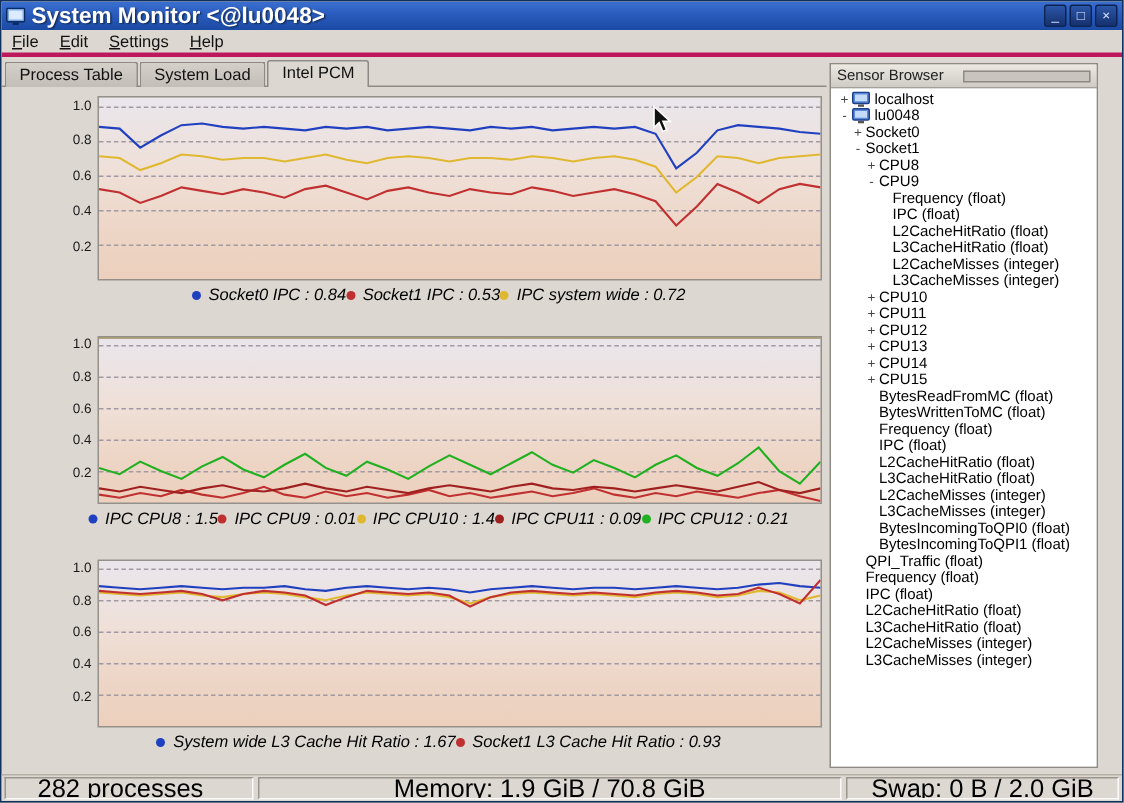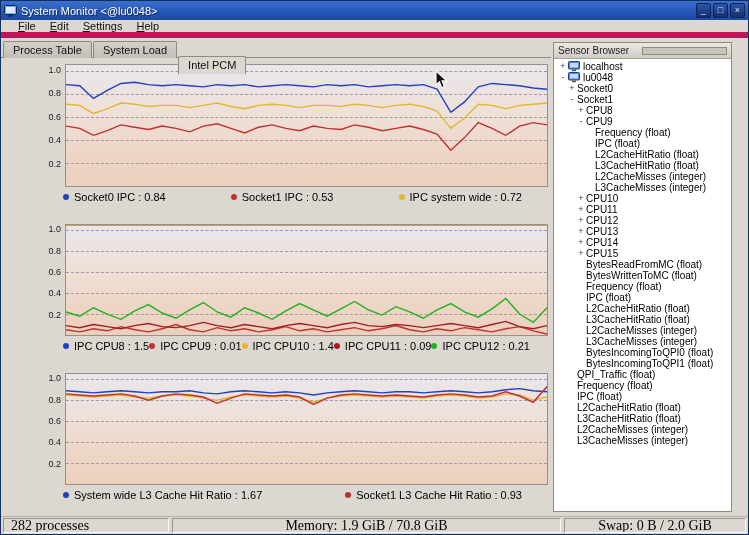--- a/index.html
+++ b/index.html
@@ -9,77 +9,77 @@
     border:1px solid #10305f; background:#dcd8d1;
     display:flex; flex-direction:column;
   }
   
   .titlebar {
     height:19px; flex:0 0 19px; display:flex; align-items:center;
     background:linear-gradient(180deg,#3a6fd0 0%, #2a5cbd 45%, #1b4aa4 100%);
     padding:0 3px; color:#fff;
   }
   .app-icon { display:inline-flex; margin-right:4px; }
-  .title { font-size:11px; font-weight:normal; text-shadow:1px 1px 1px rgba(0,0,0,.5); flex:1; white-space:nowrap; }
+  .title { font-size:15px; font-weight:bold; text-shadow:1px 1px 1px rgba(0,0,0,.5); flex:1; white-space:nowrap; }
   .tb-buttons { display:flex; }
   .tb-btn {
     width:15px; height:15px; margin-left:2px; border-radius:2px;
     background:linear-gradient(#2c56a9,#15306d); border:1px solid #0c2250;
     color:#d7e4ff; font-size:9px; line-height:1;
     display:flex; align-items:center; justify-content:center; cursor:default;
   }
   
   .menubar {
     height:18px; flex:0 0 18px; display:flex; align-items:center;
-    background:#dcd8d1; border-bottom:6px solid #be185d; padding-left:10px;
+    background:#dcd8d1; border-bottom:3px solid #be185d; padding-left:0;
   }
   .menu-item { display:inline-block; font-size:11px; color:#111; padding:1px 7px; }
   .menu-item::first-letter { text-decoration:underline; }
   
   .main { flex:1; display:flex; min-height:0; }
   .left { flex:1; min-width:0; display:flex; flex-direction:column; }
   
   .tabbar { height:20px; flex:0 0 20px; display:flex; align-items:flex-end; padding-left:2px; border-bottom:1px solid #8f8b84; }
   .tab {
     font-size:11px; color:#111; padding:2px 9px 2px 9px; margin-right:1px;
     background:linear-gradient(#d4d0c9,#c3bfb8); border:1px solid #8f8b84; border-bottom:none;
     border-radius:2px 2px 0 0; position:relative; top:1px;
   }
-  .tab.active { background:#dcd8d1; padding-bottom:3px; top:17px; z-index:2; }
+  .tab.active { background:#dcd8d1; padding-bottom:3px; top:1px; z-index:2; }
   
   .charts { flex:1; padding:6px 3px 0 37px; overflow:hidden; }
   .chart-group { margin-bottom:21px; }
   .chart-row { display:flex;text-align:center; }
   .yaxis { flex:0 0 27px; position:relative; }
   .ytick { position:absolute; right:4px; transform:translateY(-50%); font-size:9px; color:#1a1a1a; }
   .plot {
     flex:1; position:relative; border:1px solid #95918a;
     background:linear-gradient(180deg,#e9e6ec 0%, #efe0d8 40%, #edd5c5 75%, #ecd0bd 100%);
   }
   .gridline { position:absolute; left:0; right:0; height:0; border-top:1px dashed #a29aa2; }
   .plot svg { position:absolute; inset:0; width:100%; height:100%; display:block; }
-  .legend { display:flex; justify-content:space-between; padding:4px 26px 0 25px; }
+  .legend { display:flex; justify-content:center; padding:4px 26px 0 25px;font-style:italic; }
   .legend-item { display:inline-flex; align-items:center; white-space:nowrap; }
   .dot { width:6px; height:6px; border-radius:50%; margin-right:5px; flex:0 0 6px; }
   .legend-item span:last-child { font-size:11px; color:#000; }
   
   .right { flex:0 0 197px; padding:4px 16px 4px 2px; }
   .sensor-panel { height:100%; border:1px solid #8f8b84; display:flex; flex-direction:column; background:#dcd8d1; }
   .sensor-header { flex:0 0 16px; display:flex; align-items:center; padding:0 4px;
     background:linear-gradient(#ece9e3,#cfccc5); border-bottom:1px solid #a5a199; }
   .sensor-header span { font-size:10px; color:#222; flex:1; }
   .dock-handle { width:8px; height:8px; border:1px solid #8f8b84; background:#c9c5be; }
   .tree { flex:1; background:#fff; overflow:hidden; padding:2px 0 0 1px; }
   .tree-item { display:flex; align-items:center; height:11px; white-space:nowrap; }
   .exp { flex:0 0 10px; width:10px; text-align:center; font-size:9px; line-height:9px; color:#444; }
   .node-icon { display:inline-flex; margin-right:3px; }
   .tree-label { font-size:10px; color:#000; }
   
   .statusbar { flex:0 0 18px; height:18px; display:flex; gap:3px; padding:1px 2px; background:#dcd8d1; border-top:1px solid #b5b1a9; }
-  .sb { border:1px solid; border-color:#9a968e #fbfaf8 #fbfaf8 #9a968e; display:flex; align-items:center; font-size:14px; color:#000; padding:0 7px; overflow:hidden; white-space:nowrap;font-family:Liberation Serif, serif; }
+  .sb { border:1px solid; border-color:#9a968e #fbfaf8 #fbfaf8 #9a968e; display:flex; align-items:center; font-size:17px; color:#000; padding:0 21px; overflow:hidden; white-space:nowrap; }
   .sb.c { justify-content:center; }
   .sb1 { flex:0 0 166px; }
   .sb2 { flex:1; }
   .sb3 { flex:1.02; }
   .sb4 { flex:0 0 182px; }
   
   .cursor { position:absolute; left:434px; top:69px; z-index:50; pointer-events:none; }
 </style>
 </head>
 <body>

